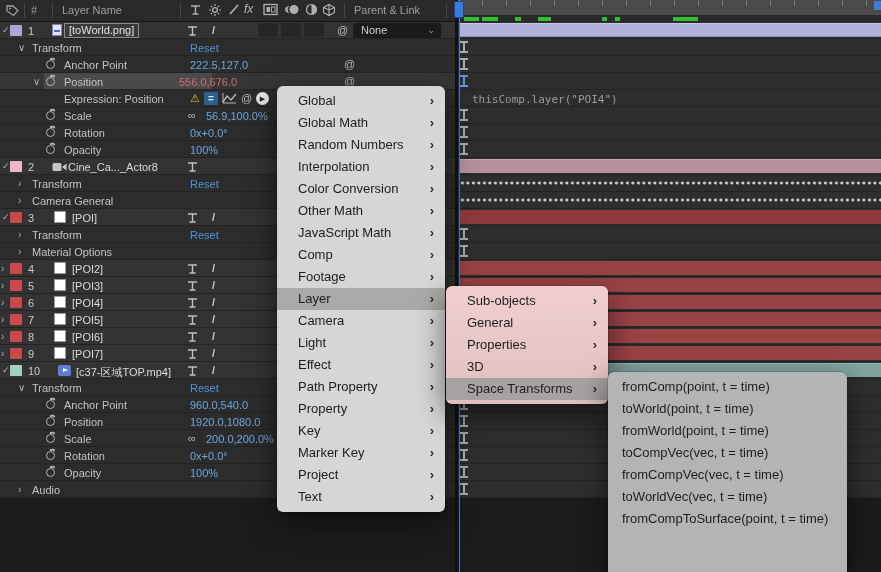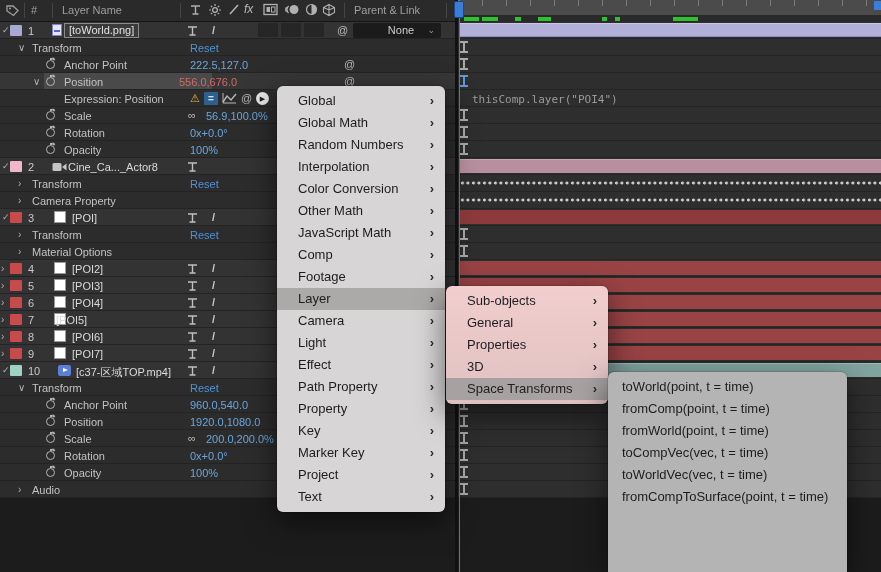--- a/index.html
+++ b/index.html
@@ -33,21 +33,21 @@
   .stopwatch { position:absolute; top:4px; width:9px; height:9px; border:1px solid #b4b4b4;
     border-radius:50%; }
   .stopwatch::before { content:""; position:absolute; left:2.5px; top:-3px; width:2px; height:2px; background:#b4b4b4; }
   .stopwatch::after { content:""; position:absolute; left:5px; top:-3.5px; width:3px; height:2px; background:#b4b4b4; transform:rotate(35deg); }
   .chain { position:absolute; top:2px; left:188px; color:#bcbcbc; font-size:11px; letter-spacing:-1px; }
   .pw { position:absolute; top:2px; color:#b5b5b5; font-size:11px; }
   .shy-sw { position:absolute; left:186px; top:2px; }
   .slash-sw { position:absolute; left:212px; top:2px; color:#c8c8c8; font-size:11px; font-weight:bold; }
   .swbox { position:absolute; top:1px; width:20px; height:14px; background:#262626; }
   .dropdown { position:absolute; left:353px; top:1px; width:88px; height:15px; background:#1b1b1b;
-    border-radius:2px; color:#cccccc; font-size:11px; line-height:15px; padding-left:8px;text-align:center; }
+    border-radius:2px; color:#cccccc; font-size:11px; line-height:15px; padding-left:8px; }
   .dropdown .dd-chev { position:absolute; right:6px; top:0; color:#9a9a9a; font-size:9px; }
   .fileicon { position:absolute; left:52px; top:2px; width:10px; height:12px; background:#e4e4f2;
     border:1px solid #8080c0; }
   .fileicon::before { content:""; position:absolute; left:1px; top:5px; width:6px; height:2px; background:#4a6cc8; }
   .vidicon { position:absolute; left:52px; top:3px; width:13px; height:11px; border-radius:2px; background:#5b7fd4; }
   .vidicon::before { content:""; position:absolute; left:4.5px; top:3px; width:0; height:0;
     border-left:5px solid #fff; border-top:2.5px solid transparent; border-bottom:2.5px solid transparent; }
   .solidicon { position:absolute; left:54px; top:2px; width:12px; height:12px; background:#fff; border:1px solid #9a9a9a; }
   .camicon { position:absolute; left:52px; top:4px; }
   .exp-icons { position:absolute; left:190px; top:1px; display:flex; gap:4px; align-items:center; height:14px; }
@@ -269,21 +269,21 @@
       </div>
 
       <div class="row">
         <span class="tw" style="left:18px">›</span>
         <span class="lbl" style="left:32px">Transform</span>
         <span class="reset">Reset</span>
       </div>
 
       <div class="row">
         <span class="tw" style="left:18px">›</span>
-        <span class="lbl" style="left:32px">Camera Property</span>
+        <span class="lbl" style="left:32px">Camera General</span>
       </div>
 
       <div class="row layer">
         <span class="eye">✓</span>
         <span class="swatch" style="background:#c94a4a"></span>
         <span class="num">3</span>
         <span class="solidicon"></span>
         <span class="lname" style="left:72px">[POI]</span>
         <span class="shy-sw">
             <svg class="sw" width="13" height="14" viewBox="0 0 13 14">
@@ -341,21 +341,21 @@
               <path d="M2 3 h9 M6.5 3 v8 M3.5 11 h6" fill="none" stroke="#c0c0c0" stroke-width="1.4"></path>
             </svg>
           </span>
         <span class="slash-sw">/</span>
       </div>
       <div class="row layer">
         <span class="tw" style="left:1px">›</span>
         <span class="swatch" style="background:#c94a4a"></span>
         <span class="num">7</span>
         <span class="solidicon"></span>
-        <span class="lname" style="left:56px">[POI5]</span>
+        <span class="lname" style="left:72px">[POI5]</span>
         <span class="shy-sw">
             <svg class="sw" width="13" height="14" viewBox="0 0 13 14">
               <path d="M2 3 h9 M6.5 3 v8 M3.5 11 h6" fill="none" stroke="#c0c0c0" stroke-width="1.4"></path>
             </svg>
           </span>
         <span class="slash-sw">/</span>
       </div>
       <div class="row layer">
         <span class="tw" style="left:1px">›</span>
         <span class="swatch" style="background:#c94a4a"></span>
@@ -649,32 +649,35 @@
       </div>
       <div class="mi hl">
         <span>Space Transforms</span>
         <span class="chev">›</span>
       </div>
     </div>
 
   <div class="menu menu-3">
 
       <div class="mi">
+        <span>fromComp(point, t = time)</span>
+      </div>
+      <div class="mi">
         <span>toWorld(point, t = time)</span>
       </div>
       <div class="mi">
-        <span>fromComp(point, t = time)</span>
-      </div>
-      <div class="mi">
         <span>fromWorld(point, t = time)</span>
       </div>
       <div class="mi">
         <span>toCompVec(vec, t = time)</span>
       </div>
       <div class="mi">
+        <span>fromCompVec(vec, t = time)</span>
+      </div>
+      <div class="mi">
         <span>toWorldVec(vec, t = time)</span>
       </div>
       <div class="mi">
         <span>fromCompToSurface(point, t = time)</span>
       </div>
     </div>
 
 </div>
 
 </body></html>

